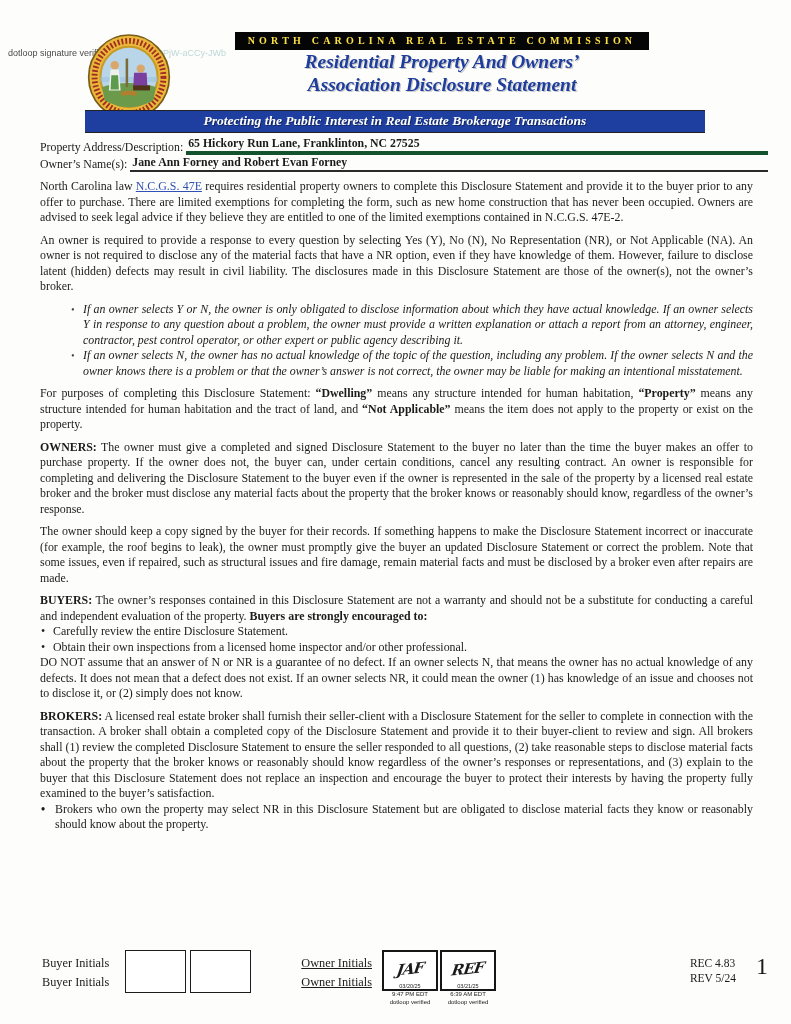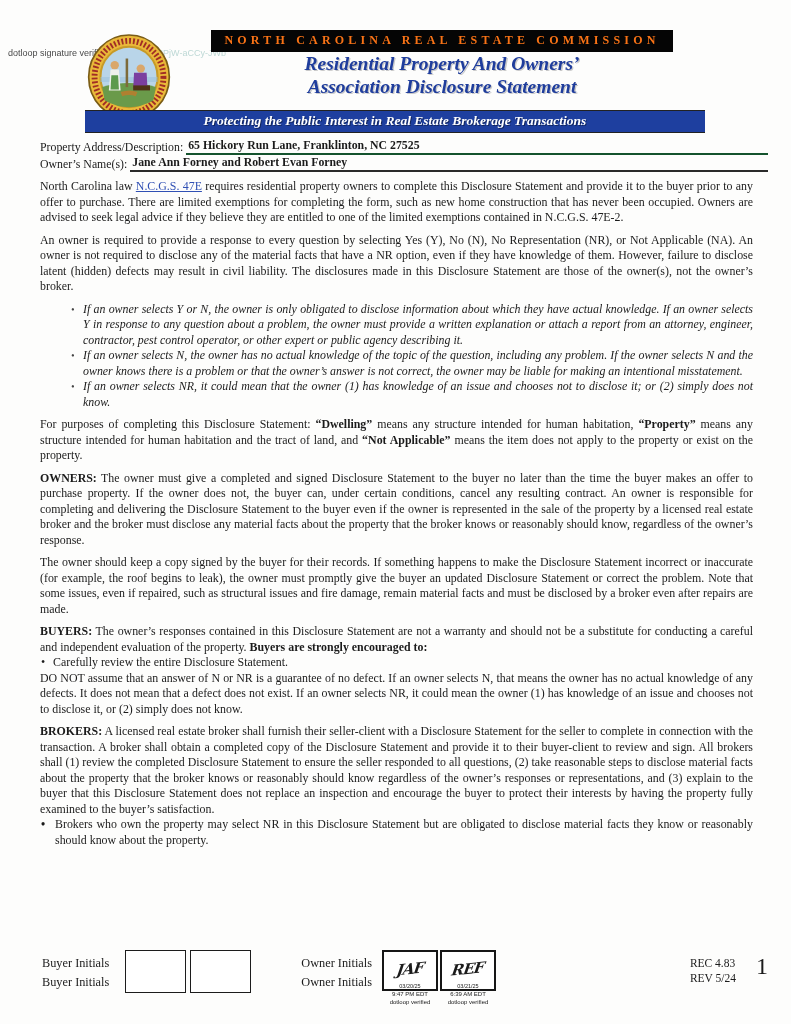--- a/index.html
+++ b/index.html
@@ -20,22 +20,22 @@
     font-size: 9px; color: #4a4a4a; margin-top: 45px;
   }
   .verify-link { color: #bdd8d5; text-decoration: none; margin-left: 4px; }
 
   
   .header { position: absolute; top: 30px; left: 0; width: 100%; height: 102px; }
   .seal { position: absolute; left: 87px; top: 3px; width: 84px; height: 88px; }
   .header-right { margin-left: 182px; width: 520px; text-align: center; }
   .commission-banner {
     display: inline-block;
-    background: #050505; color: #f97316;
-    font-size: 12px; font-weight: 700;
+    background: #050505; color: #fde047;
+    font-size: 10px; font-weight: 700;
     letter-spacing: 4.2px;
     padding: 3px 13px 4px 13px;
     white-space: nowrap;
   }
   .doc-title {
     color: #1f3d9c; font-weight: 700; font-style: italic;
     font-size: 19.5px; line-height: 23px;
     text-shadow: 1.3px 1.3px 0 #c9c9c9;
   }
   .tagline-banner {
@@ -47,21 +47,21 @@
     box-shadow: 0 1px 0 #222, 0 -1px 0 #222;
     text-shadow: 1px 1px 0 #12265e;
   }
 
   
   .form-rows { position: absolute; top: 137px; left: 40px; right: 23px; }
   .form-row { display: flex; align-items: flex-end; font-size: 11.8px; height: 17.5px; }
   .form-row .lbl { white-space: nowrap; padding-right: 3px; }
   .form-row .val {
     flex: 1; font-weight: 700; padding-left: 2px;
-    border-bottom: 2px solid #14532d;
+    border-bottom: 4px solid #14532d;
   }
   .form-row.second .val { border-bottom: 2px solid #2a2a2a; }
 
   
   .content {
     position: absolute; top: 179px; left: 40px; right: 38px;
     font-size: 11.9px; line-height: 15.5px;
     text-align: justify;
   }
   .para { margin-bottom: 7px; }
@@ -76,21 +76,21 @@
   .inline-bullet::before { content: "•"; position: absolute; left: 1px; top: 0; }
   .hang-bullet { position: relative; padding-left: 15px; }
   .hang-bullet::before { content: "•"; position: absolute; left: 1px; top: 0; font-weight: 700; }
 
   
   .footer { position: absolute; left: 42px; right: 23px; bottom: 12px; height: 62px; }
   .footer-flex { display: flex; align-items: flex-start; }
   .init-labels { font-size: 12.3px; line-height: 19px; padding-top: 4px; }
   .init-boxes { display: flex; margin-left: 16px; }
   .init-box { width: 61px; height: 43px; border: 1.6px solid #1c1c1c; background: #fff; margin-right: 4px; }
-  .owner-labels { margin-left: 46px; }
+  .owner-labels { margin-left: 46px; text-decoration: underline; }
   .stamps { display: flex; margin-left: 10px; }
   .stamp { width: 56px; margin-right: 2px; text-align: center; }
   .stamp-box {
     height: 41px; border: 2px solid #161616; background: #fff;
     display: flex; flex-direction: column; justify-content: center; align-items: center;
     position: relative;
   }
   .stamp-sig {
     font-family: "DejaVu Serif", serif; font-style: italic; font-weight: 700;
     font-size: 15px; letter-spacing: -1px;
@@ -151,38 +151,38 @@
 
     <div class="para">
       <span>North Carolina law </span><a href="#" class="statute-link">N.C.G.S. 47E</a><span> requires residential property owners to complete this Disclosure Statement and provide it to the buyer prior to any offer to purchase. There are limited exemptions for completing the form, such as new home construction that has never been occupied. Owners are advised to seek legal advice if they believe they are entitled to one of the limited exemptions contained in N.C.G.S. 47E-2.</span>
     </div>
 
     <div class="para">An owner is required to provide a response to every question by selecting Yes (Y), No (N), No Representation (NR), or Not Applicable (NA). An owner is not required to disclose any of the material facts that have a NR option, even if they have knowledge of them. However, failure to disclose latent (hidden) defects may result in civil liability. The disclosures made in this Disclosure Statement are those of the owner(s), not the owner’s broker.</div>
 
     <ul class="disc-bullets">
       <li>If an owner selects Y or N, the owner is only obligated to disclose information about which they have actual knowledge. If an owner selects Y in response to any question about a problem, the owner must provide a written explanation or attach a report from an attorney, engineer, contractor, pest control operator, or other expert or public agency describing it.</li>
       <li>If an owner selects N, the owner has no actual knowledge of the topic of the question, including any problem. If the owner selects N and the owner knows there is a problem or that the owner’s answer is not correct, the owner may be liable for making an intentional misstatement.</li>
-      <li>If an owner selects NR, it could mean that the owner (1) has knowledge of an issue and chooses not to disclose it; or (2) simply does not know.</li>
     </ul>
 
     <div class="para">
       <span>For purposes of completing this Disclosure Statement: </span><span class="bold">“Dwelling”</span><span> means any structure intended for human habitation, </span><span class="bold">“Property”</span><span> means any structure intended for human habitation and the tract of land, and </span><span class="bold">“Not Applicable”</span><span> means the item does not apply to the property or exist on the property.</span>
     </div>
 
     <div class="para">
       <span class="bold">OWNERS:</span><span> The owner must give a completed and signed Disclosure Statement to the buyer no later than the time the buyer makes an offer to purchase property. If the owner does not, the buyer can, under certain conditions, cancel any resulting contract. An owner is responsible for completing and delivering the Disclosure Statement to the buyer even if the owner is represented in the sale of the property by a licensed real estate broker and the broker must disclose any material facts about the property that the broker knows or reasonably should know, regardless of the owner’s response.</span>
     </div>
 
     <div class="para">The owner should keep a copy signed by the buyer for their records. If something happens to make the Disclosure Statement incorrect or inaccurate (for example, the roof begins to leak), the owner must promptly give the buyer an updated Disclosure Statement or correct the problem. Note that some issues, even if repaired, such as structural issues and fire damage, remain material facts and must be disclosed by a broker even after repairs are made.</div>
 
     <div class="para">
       <div>
         <span class="bold">BUYERS:</span><span> The owner’s responses contained in this Disclosure Statement are not a warranty and should not be a substitute for conducting a careful and independent evaluation of the property. </span><span class="bold">Buyers are strongly encouraged to:</span>
       </div>
       <div class="inline-bullet">Carefully review the entire Disclosure Statement.</div>
+      <div class="inline-bullet">Obtain their own inspections from a licensed home inspector and/or other professional.</div>
       <div>DO NOT assume that an answer of N or NR is a guarantee of no defect. If an owner selects N, that means the owner has no actual knowledge of any defects. It does not mean that a defect does not exist. If an owner selects NR, it could mean the owner (1) has knowledge of an issue and chooses not to disclose it, or (2) simply does not know.</div>
     </div>
 
     <div class="para">
       <div>
         <span class="bold">BROKERS:</span><span> A licensed real estate broker shall furnish their seller-client with a Disclosure Statement for the seller to complete in connection with the transaction. A broker shall obtain a completed copy of the Disclosure Statement and provide it to their buyer-client to review and sign. All brokers shall (1) review the completed Disclosure Statement to ensure the seller responded to all questions, (2) take reasonable steps to disclose material facts about the property that the broker knows or reasonably should know regardless of the owner’s responses or representations, and (3) explain to the buyer that this Disclosure Statement does not replace an inspection and encourage the buyer to protect their interests by having the property fully examined to the buyer’s satisfaction.</span>
       </div>
       <div class="hang-bullet">Brokers who own the property may select NR in this Disclosure Statement but are obligated to disclose material facts they know or reasonably should know about the property.</div>
     </div>
 

